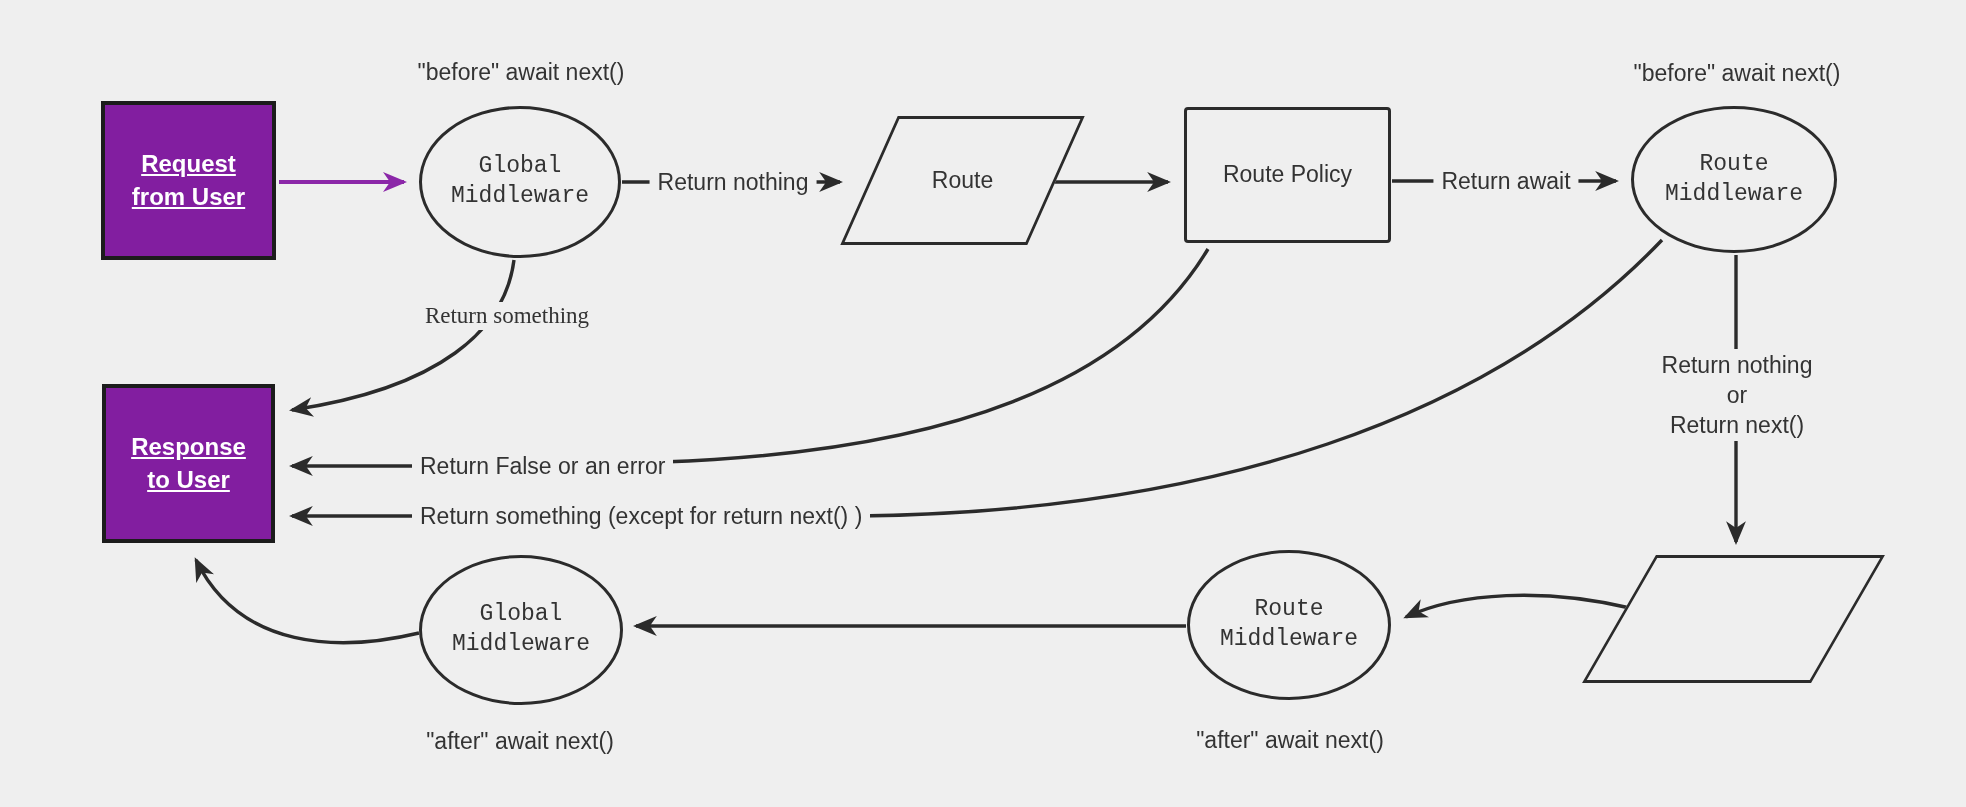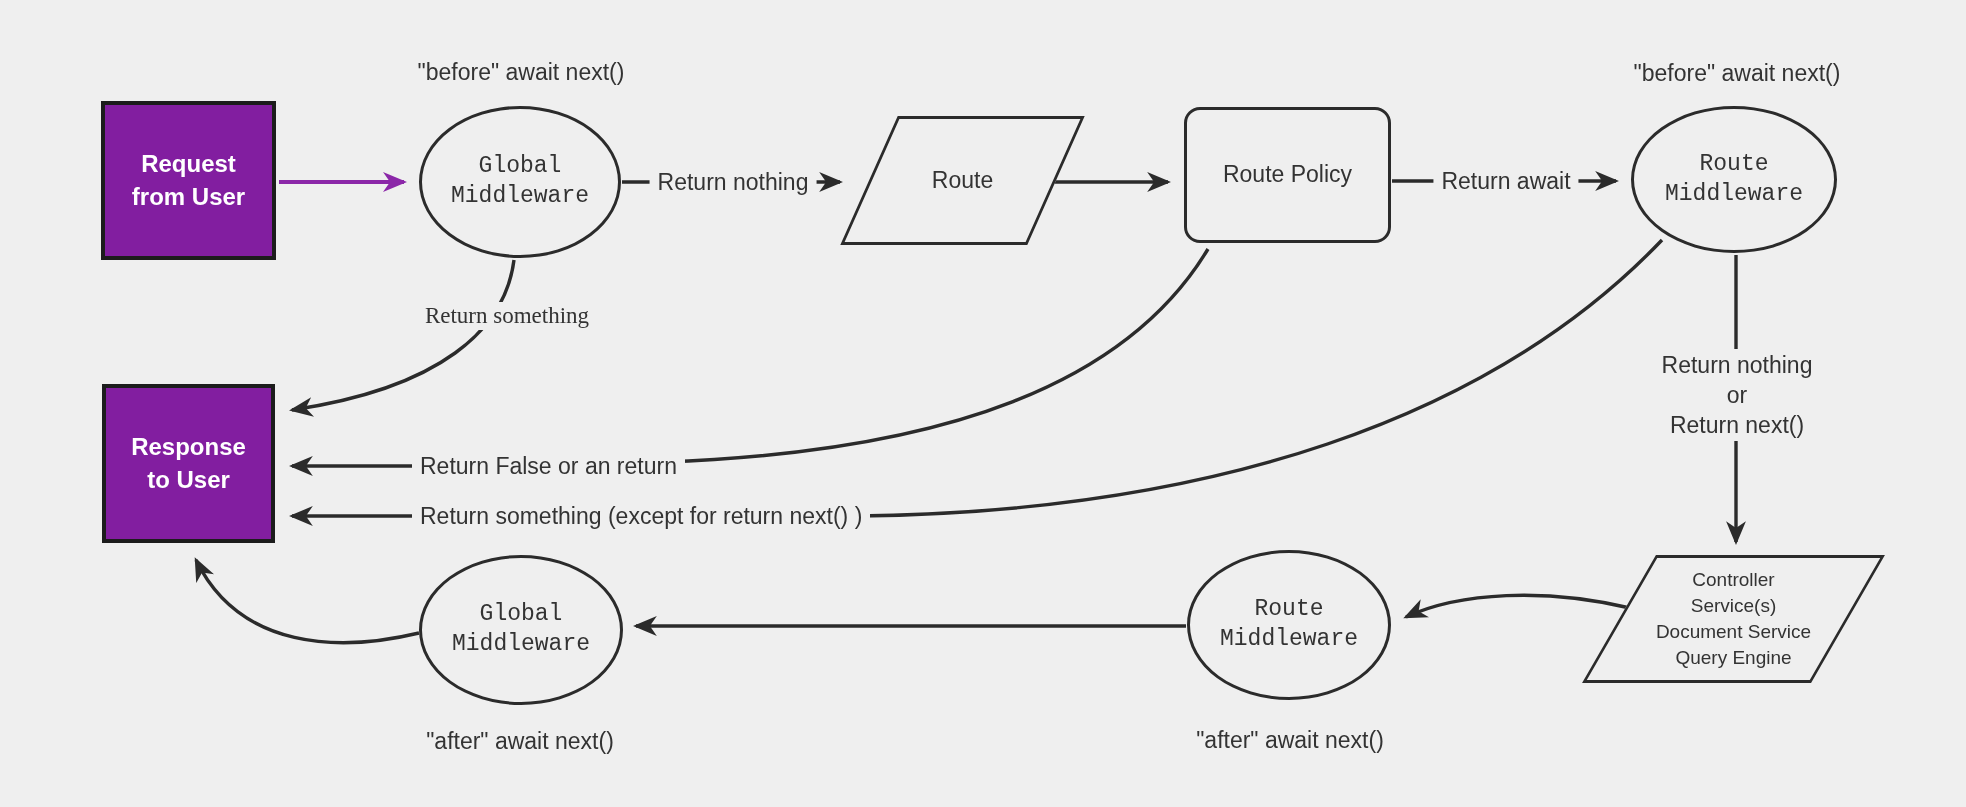--- a/index.html
+++ b/index.html
@@ -36,31 +36,31 @@
     text-align:center;
     font-size:23px;line-height:1.3;
     color:var(--node-text);
   }
   .rect-purple{
     background:var(--purple-fill);
     border:4px solid var(--purple-border);
     color:var(--box-text);
     font-weight:bold;font-size:24px;line-height:1.35;
   }
-  .rect-purple .node-label{width:130px;}
+  .rect-purple .node-label{width:130px;text-decoration:underline;}
   .ellipse{
     background:var(--background);
     border:3.5px solid var(--stroke);
     border-radius:50%;
   }
   .ellipse .node-label{width:150px;font-family:Liberation Mono, monospace;}
   .rounded{
     background:var(--background);
     border:3.5px solid var(--stroke);
-    border-radius:16px;
+    border-radius:4px;
     text-align:center;
   }
   .para{background:transparent;}
   .para-shape{
     position:absolute;top:0;bottom:0;
     background:var(--background);
     border:3.5px solid var(--stroke);
   }
   .para-label{position:relative;z-index:1;white-space:pre-line;}
   .para-small{font-size:19px;line-height:1.38;}
@@ -124,40 +124,36 @@
   <div class="node ellipse" style="left:1631px;top:106px;width:206px;height:147px;">
     <span class="node-label">Route Middleware</span>
   </div>
 
   <div class="node rect-purple" style="left:102px;top:384px;width:173px;height:159px;">
     <span class="node-label">Response to User</span>
   </div>
 
   <div class="node para para-small" style="left:1582px;top:555px;width:303px;height:128px;">
     <div class="para-shape" style="left:37px;width:229px;transform:skewX(-30deg);"></div>
-    <span class="para-label">Controller
-Service(s)
-Document Service
-Query Engine</span>
   </div>
 
   <div class="node ellipse" style="left:1187px;top:550px;width:204px;height:150px;">
     <span class="node-label">Route Middleware</span>
   </div>
 
   <div class="node ellipse" style="left:419px;top:555px;width:204px;height:150px;">
     <span class="node-label">Global Middleware</span>
   </div>
 
   <div class="edge-label centered" style="left:521px;top:72px;">"before" await next()</div>
   <div class="edge-label centered bg" style="left:733px;top:182px;">Return nothing</div>
   <div class="edge-label centered bg" style="left:1506px;top:181px;">Return await</div>
   <div class="edge-label centered" style="left:1737px;top:73px;">"before" await next()</div>
   <div class="edge-label centered bg" style="left:507px;top:316px;font-family:Liberation Serif, serif;">Return something</div>
-  <div class="edge-label left-anchored bg" style="left:412px;top:466px;">Return False or an return</div>
+  <div class="edge-label left-anchored bg" style="left:412px;top:466px;">Return False or an error</div>
   <div class="edge-label left-anchored bg" style="left:412px;top:516px;">Return something (except for return next() )</div>
   <div class="edge-label centered pre bg" style="left:1737px;top:395px;">Return nothing
 or
 Return next()</div>
   <div class="edge-label centered" style="left:520px;top:741px;">"after" await next()</div>
   <div class="edge-label centered" style="left:1290px;top:740px;">"after" await next()</div>
 
 </div>
 
 </body></html>

